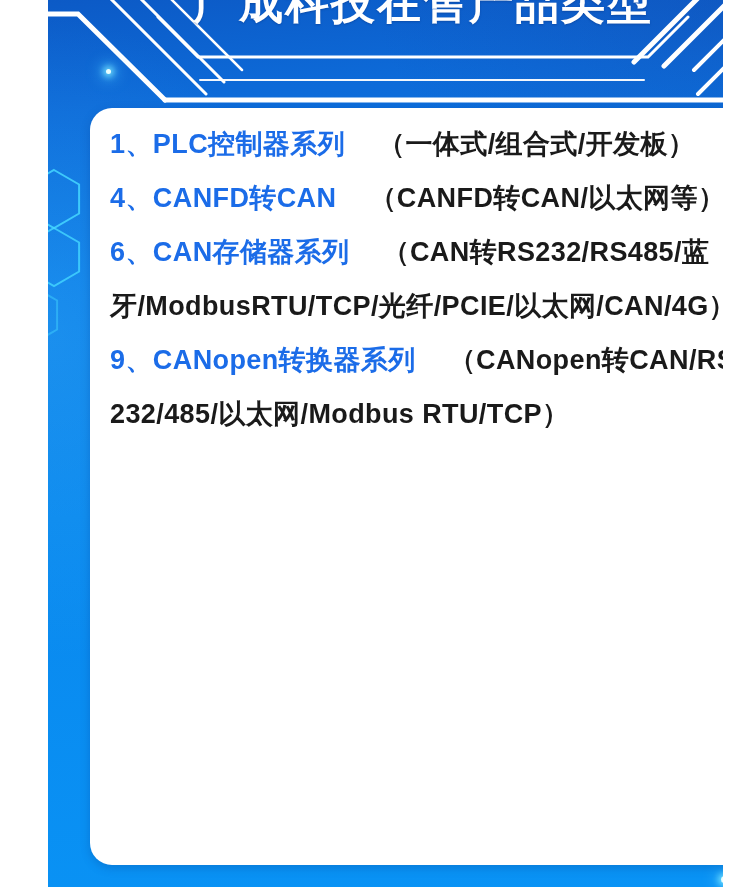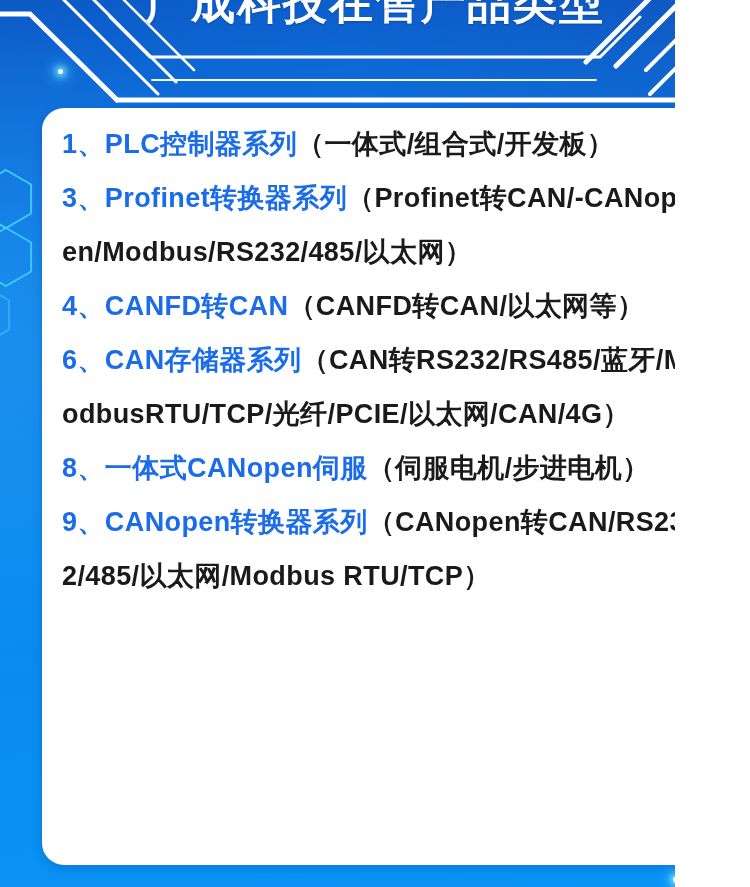--- a/index.html
+++ b/index.html
@@ -6,20 +6,21 @@
   body { font-family:"Liberation Sans","DejaVu Sans",sans-serif; }
 
   .stage {
     position:relative;
     width:675px; height:887px;
     overflow:hidden;
     background:
       radial-gradient(420px 520px at 0% 38%, rgba(90,205,255,.20), transparent 62%),
       radial-gradient(500px 300px at 100% 0%, rgba(20,70,170,.35), transparent 70%),
       linear-gradient(175deg, var(--bg-top,#0c5ac6) 0%, #0d6bd9 12%, #0b7de8 30%, #0a88ee 55%, var(--bg-bottom,#0993f5) 100%);
+    margin-left: 48px;
   }
 
   .deco {
     position:absolute; inset:0; width:750px; height:887px;
     pointer-events:none;
   }
 
   .page-title {
     position:absolute;
     top:-26px; left:0; width:750px; height:50px;
@@ -45,21 +46,21 @@
 
   .item {
     font-size:27px;
     line-height:54px;
     font-weight:700;
     letter-spacing:.4px;
     word-break:break-all;
     color:var(--text-black,#1a1a1a);
   }
   .item .num, .item .name { color:var(--accent-blue,#1b6ce8); }
-  .item .detail { color:var(--text-black,#1a1a1a); }
+  .item .detail { color:var(--text-black,#1a1a1a);padding-left:33px; }
 
   .glow-dot {
     position:absolute;
     border-radius:50%;
     background:#eaffff;
     box-shadow:0 0 6px 3px rgba(120,230,255,.85), 0 0 14px 7px rgba(70,190,255,.45);
   }
   .dot-1 { left:58px; top:69px; width:5px; height:5px; }
   .dot-2 { left:673px; top:876px; width:7px; height:7px; }
 </style>
@@ -101,21 +102,19 @@
   </svg>
 
   <div class="page-title">广成科技在售产品类型</div>
 
   <div class="glow-dot dot-1"></div>
   <div class="glow-dot dot-2"></div>
 
   <div class="card">
     <div class="list">
         <div class="item"><span class="num">1、</span><span class="name">PLC控制器系列</span><span class="detail">（一体式/组合式/开发板）</span></div>
-        <div class="item"><span class="num">3、</span><span class="name">Profinet转换器系列</span><span class="detail">（Profinet转CAN/-CANopen/Modbus/RS232/485/以太网）</span></div>
         <div class="item"><span class="num">4、</span><span class="name">CANFD转CAN</span><span class="detail">（CANFD转CAN/以太网等）</span></div>
         <div class="item"><span class="num">6、</span><span class="name">CAN存储器系列</span><span class="detail">（CAN转RS232/RS485/蓝牙/ModbusRTU/TCP/光纤/PCIE/以太网/CAN/4G）</span></div>
-        <div class="item"><span class="num">8、</span><span class="name">一体式CANopen伺服</span><span class="detail">（伺服电机/步进电机）</span></div>
         <div class="item"><span class="num">9、</span><span class="name">CANopen转换器系列</span><span class="detail">（CANopen转CAN/RS232/485/以太网/Modbus RTU/TCP）</span></div>
       </div>
   </div>
 
 </div>
 
 </body></html>

